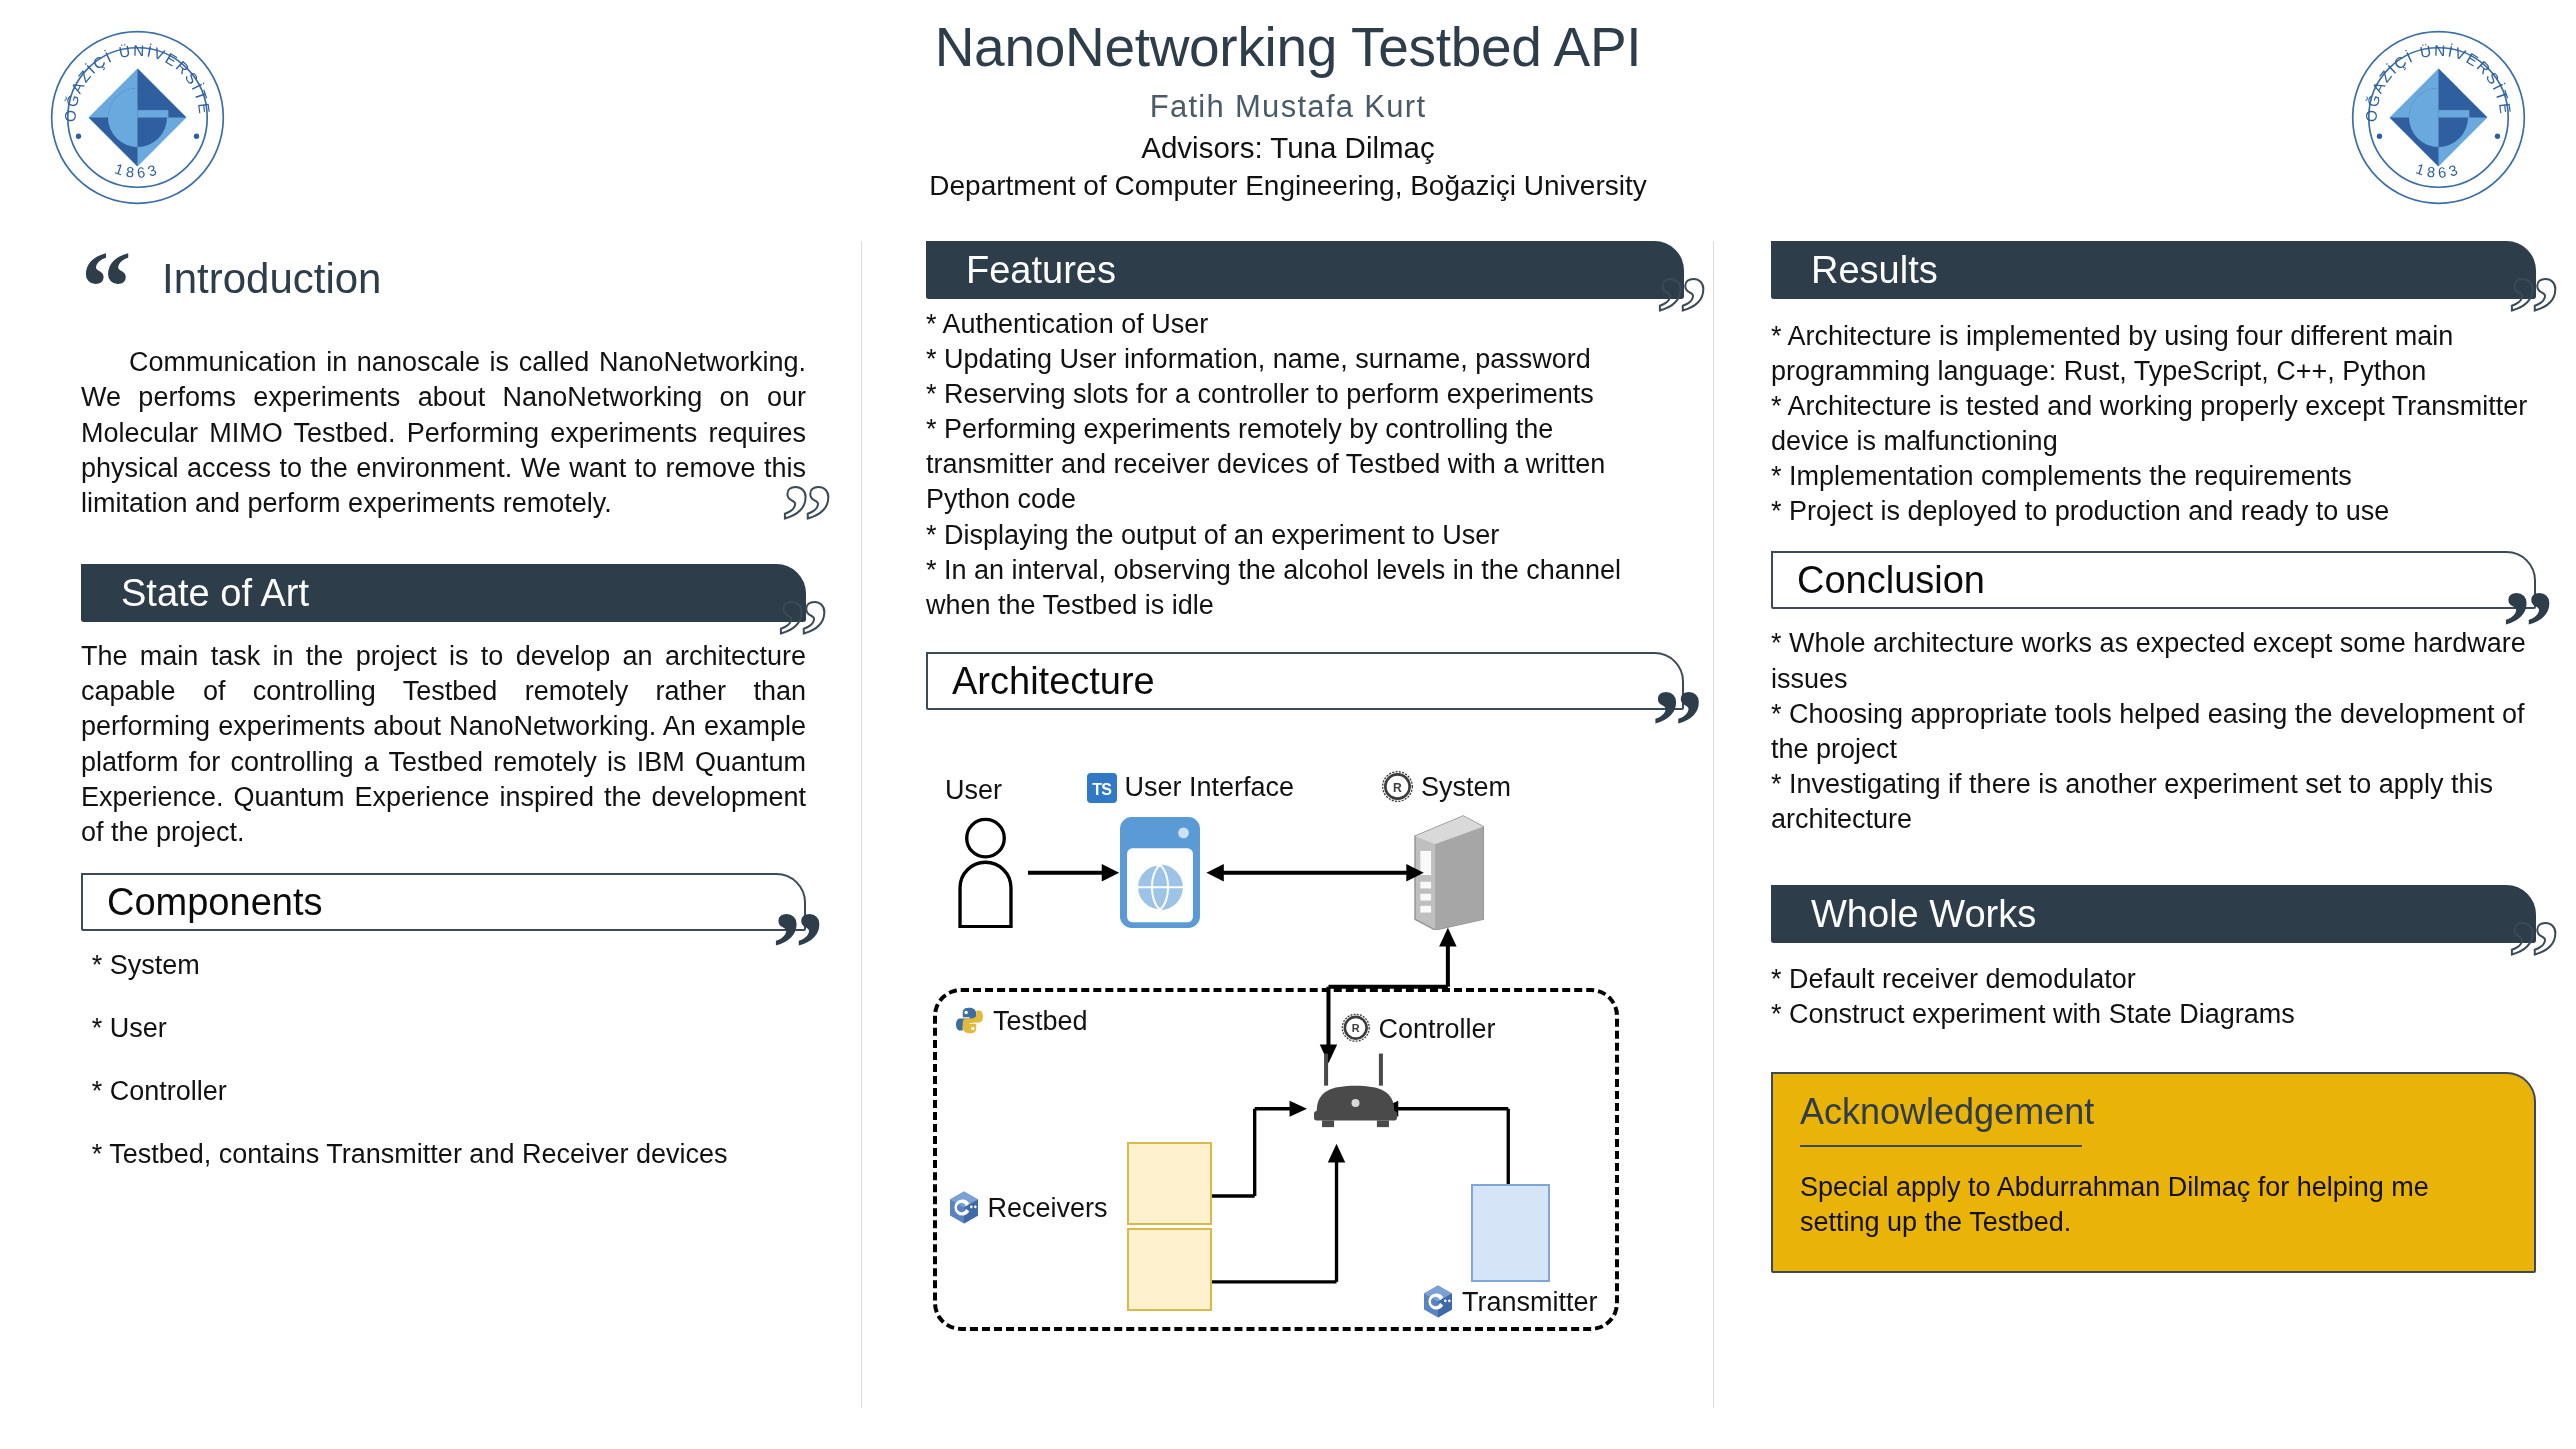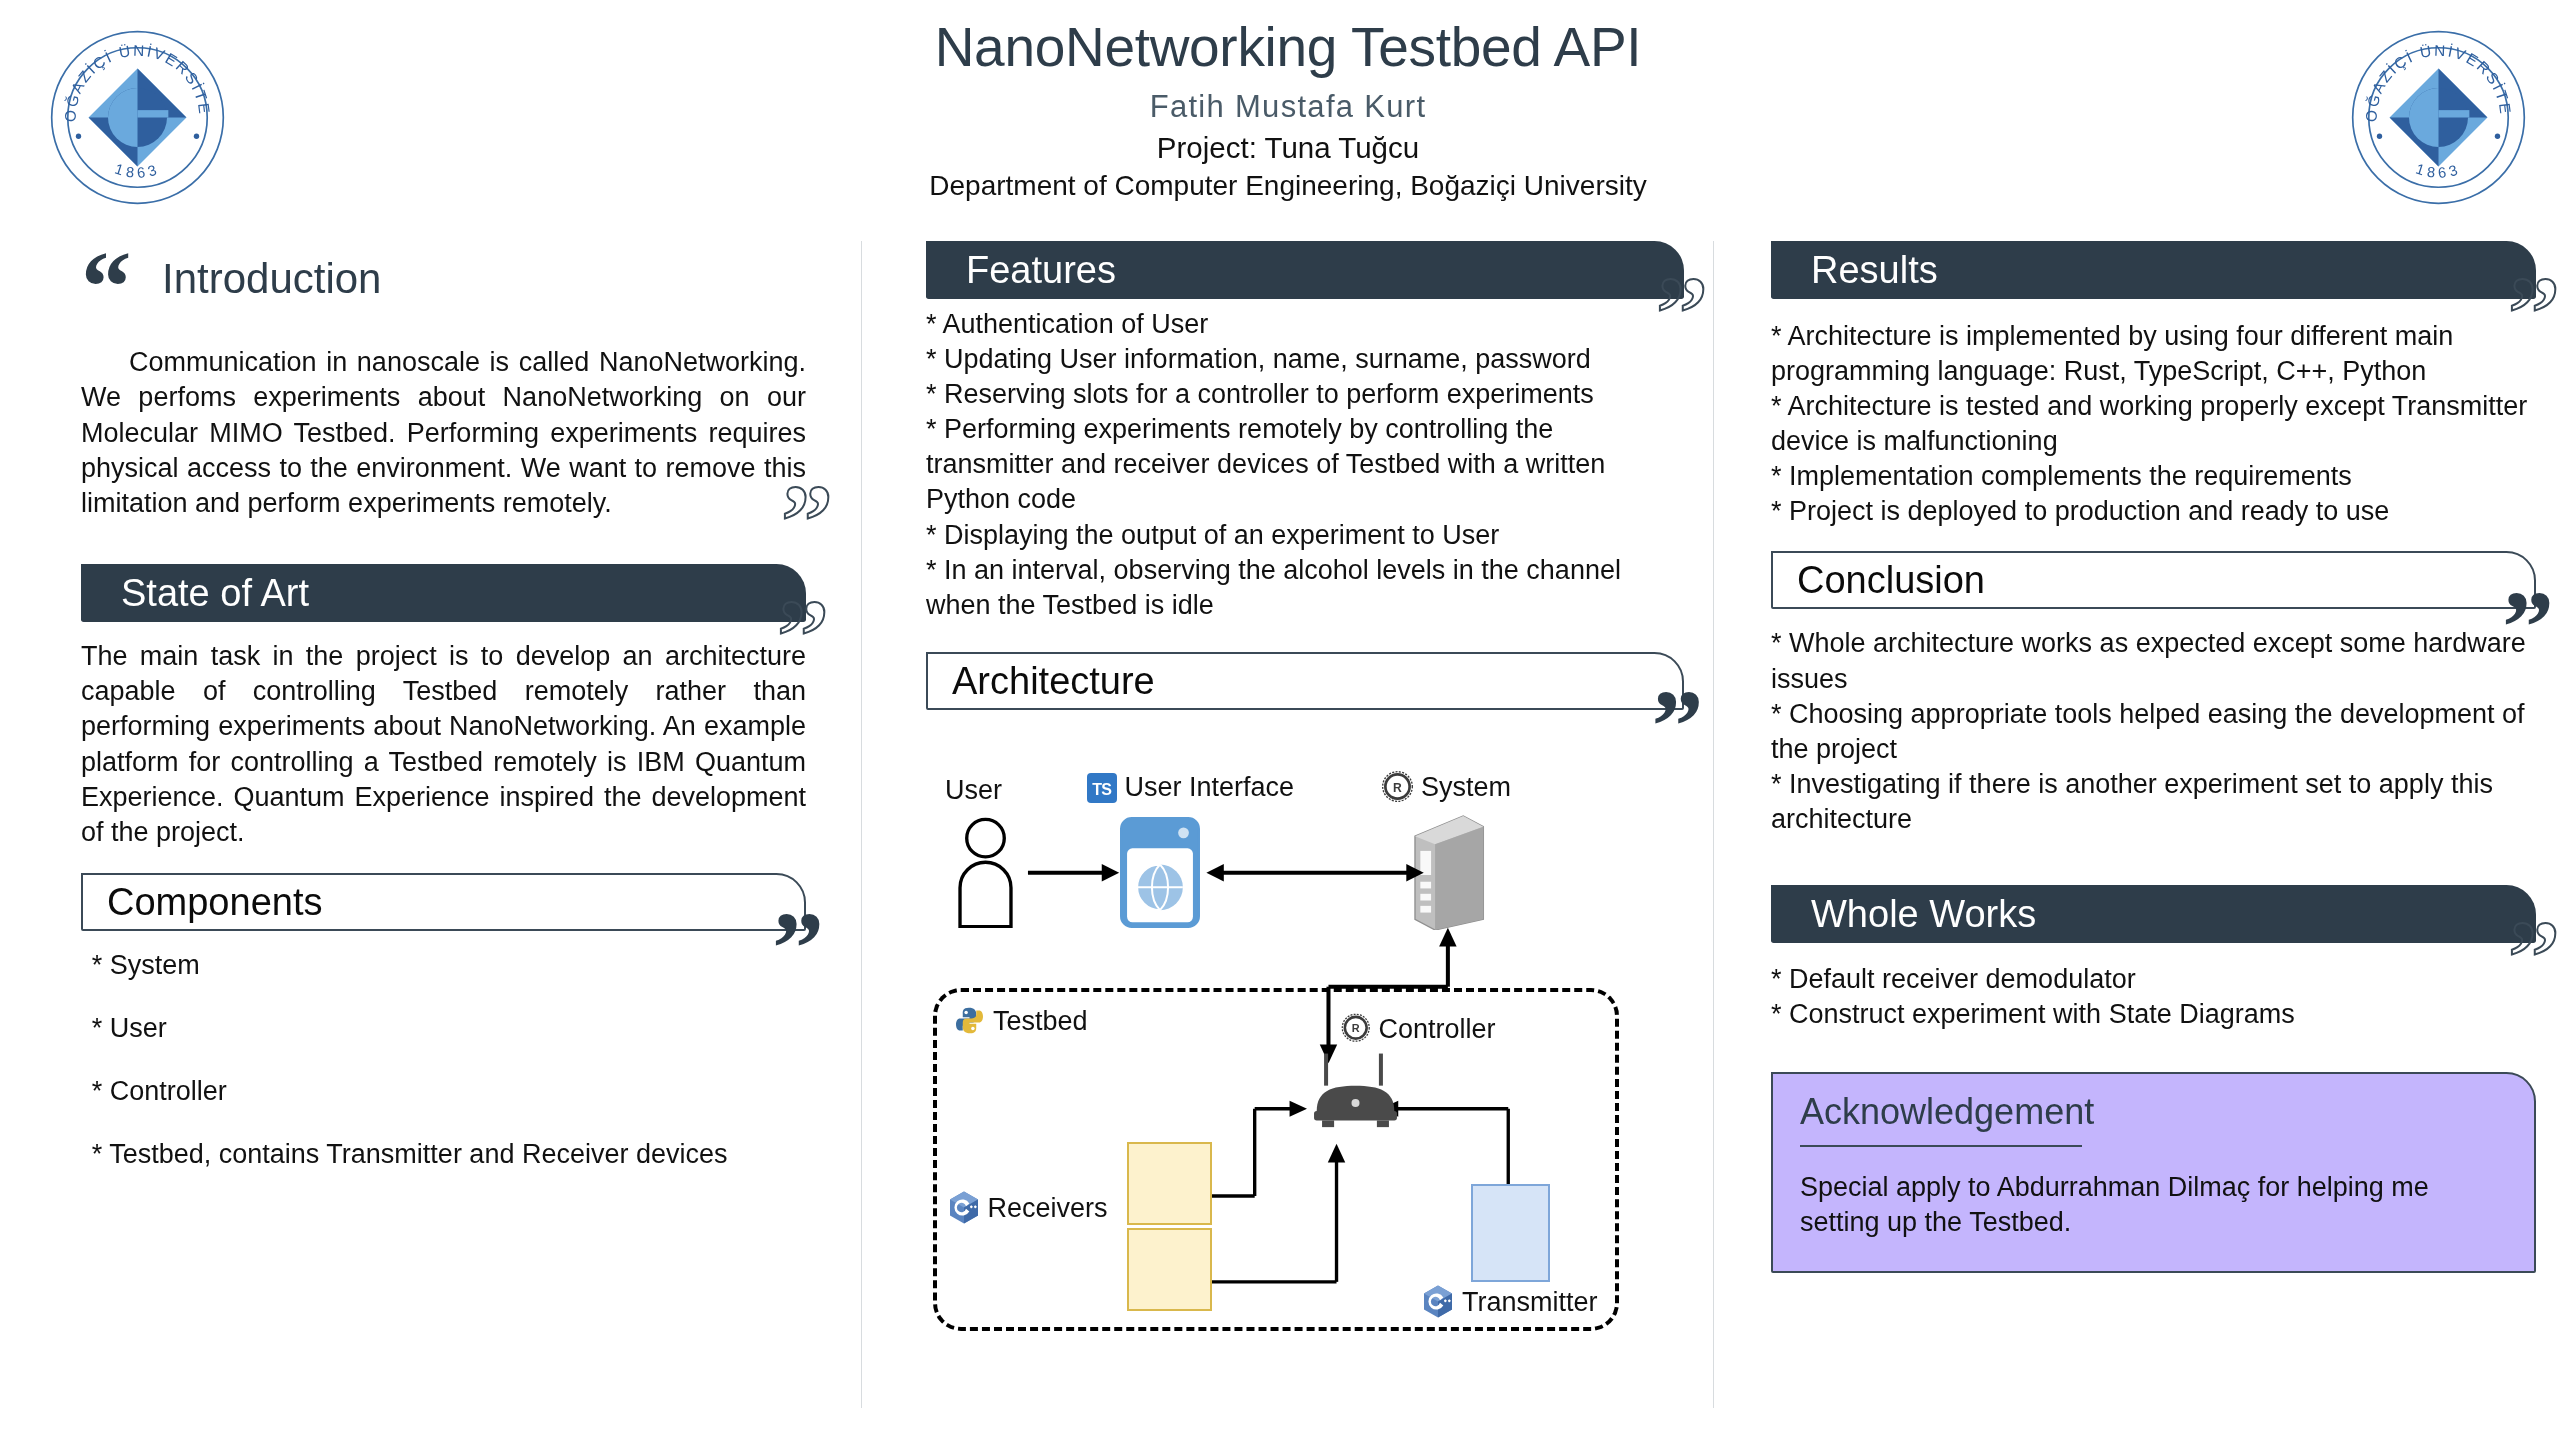--- a/index.html
+++ b/index.html
@@ -128,36 +128,36 @@
     border-radius:4px;color:#fff;font-size:16px;font-weight:700;
     text-align:center;line-height:34px;vertical-align:middle;
     letter-spacing:-0.7px;
   }
   .icon-wrap{position:absolute;display:flex;align-items:center;gap:8px;}
   .icon-wrap .lbl{font-size:27px;color:#111;white-space:nowrap;}
 
   
   .ackbox{
     position:relative;border:2px solid #3b4a57;border-radius:0 29.5px 2px 2px;
-    background:#c4b5fd;box-sizing:border-box;padding:20px 27px 27px 27px;
+    background:#eab308;box-sizing:border-box;padding:20px 27px 27px 27px;
     margin-top:40px;height:201px;
   }
   .ack-title{font-size:36px;color:#2e3d4a;line-height:1;}
   .ack-rule{width:282px;height:2px;background:#3b4a57;margin:14.8px 0 23px 0;}
   .ack-text{font-size:27px;line-height:1.30;color:#111;}
 </style>
 </head>
 <body>
 
 <div class="poster">
 
   <div class="header">
     <div class="title">NanoNetworking Testbed API</div>
     <div class="author">Fatih Mustafa Kurt</div>
-    <div class="advisor">Project: Tuna Tuğcu</div>
+    <div class="advisor">Advisors: Tuna Dilmaç</div>
     <div class="dept">Department of Computer Engineering, Boğaziçi University</div>
   </div>
 
   <div class="logo left">
     <svg viewBox="0 0 270 270" width="181" height="181">
       <circle cx="135" cy="135" r="128" fill="none" stroke="#3a6ea8" stroke-width="2.5"></circle>
       <circle cx="135" cy="135" r="104" fill="none" stroke="#3a6ea8" stroke-width="2.5"></circle>
       <path id="arcL" d="M 43 135 A 92 92 0 0 1 227 135" fill="none"></path>
       <text font-size="23" fill="#2f5f9e" font-family="Liberation Sans, sans-serif" letter-spacing="3">
         <textPath href="#arcL" startOffset="50%" text-anchor="middle">BOĞAZİÇİ ÜNİVERSİTESİ</textPath>

